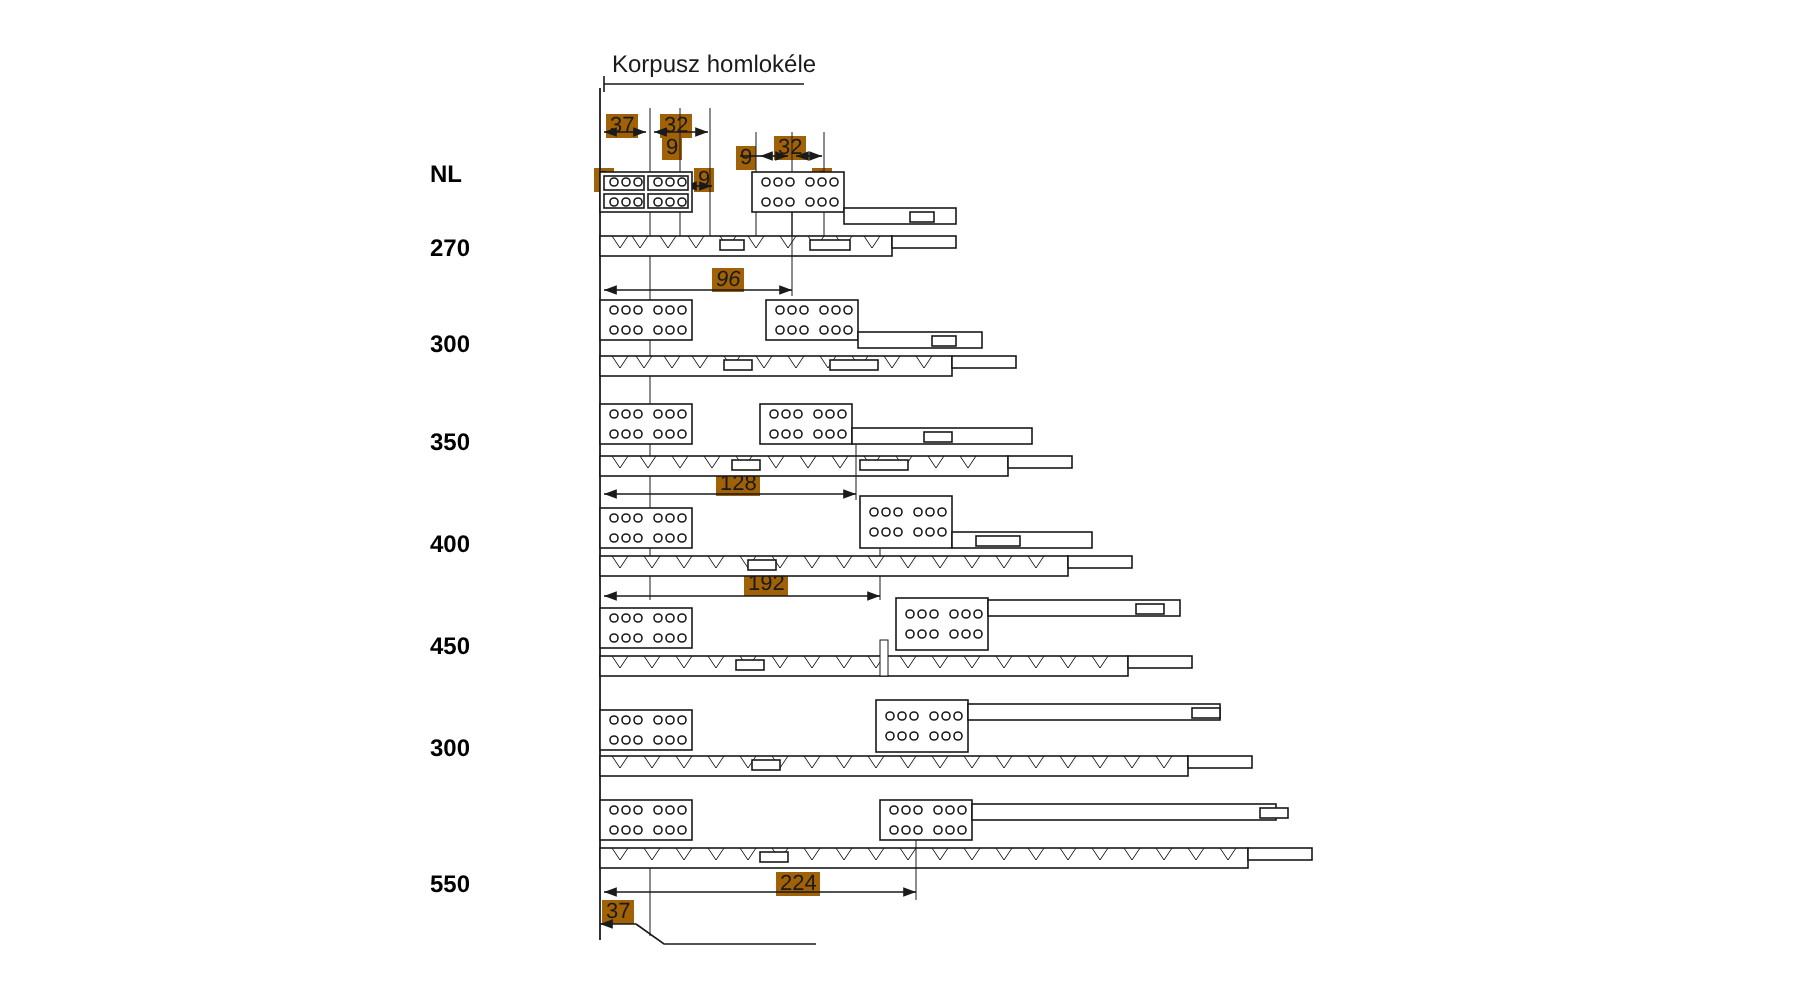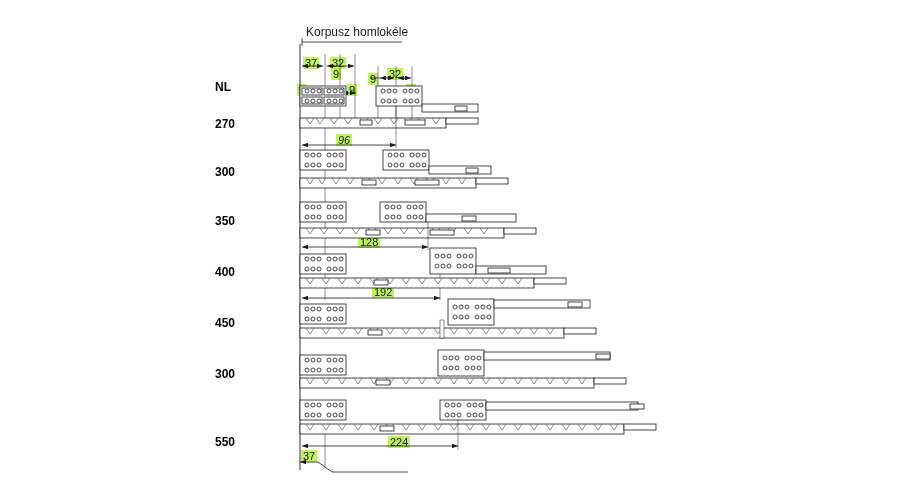--- a/index.html
+++ b/index.html
@@ -4,21 +4,21 @@
 <style>
   html,body{margin:0;padding:0;}
   body{
     width:900px;height:500px;background:#ffffff;
     font-family:"Liberation Sans", sans-serif;
     color:#000;overflow:hidden;position:relative;
   }
   #stage{position:absolute;left:0;top:0;width:900px;height:432px;}
   .nl-lbl{position:absolute;font-size:12px;font-weight:bold;color:#000;text-align:left;width:44px;}
   .title{position:absolute;font-size:12px;color:#1a1a1a;white-space:nowrap;}
-  .dimtxt{position:absolute;font-size:11px;color:#1a1a1a;white-space:nowrap;background:#bef264;padding:0 2px;}
+  .dimtxt{position:absolute;font-size:11px;color:#1a1a1a;white-space:nowrap;background:#a16207;padding:0 2px;}
   svg{position:absolute;left:0;top:0;}
 </style>
 </head>
 <body>
 
 <div id="stage">
 
   <div class="title" style="left:306px;top:25px;">Korpusz homlokéle</div>
 
   <div class="nl-lbl" style="left:215px;top:80px;">NL</div>
@@ -33,21 +33,21 @@
 
   <div class="dimtxt" style="left:303px;top:57px;">37</div>
   <div class="dimtxt" style="left:330px;top:57px;">32</div>
   <div class="dimtxt" style="left:331px;top:68px;">9</div>
   <div class="dimtxt" style="left:297px;top:84px;">9</div>
   <div class="dimtxt" style="left:347px;top:84px;">9</div>
   <div class="dimtxt" style="left:387px;top:68px;">32</div>
   <div class="dimtxt" style="left:368px;top:73px;">9</div>
   <div class="dimtxt" style="left:406px;top:84px;">9</div>
 
-  <div class="dimtxt" style="left:336px;top:134px;font-style:italic;">96</div>
+  <div class="dimtxt" style="left:356px;top:134px;font-style:italic;">96</div>
   <div class="dimtxt" style="left:358px;top:236px;">128</div>
   <div class="dimtxt" style="left:372px;top:286px;">192</div>
   <div class="dimtxt" style="left:388px;top:436px;">224</div>
   <div class="dimtxt" style="left:301px;top:450px;">37</div>
 
   <svg width="900" height="500">
     <defs>
       <marker id="arrL" markerWidth="8" markerHeight="6" refX="0" refY="3" orient="auto">
         <path d="M8,0 L0,3 L8,6 z" fill="#1a1a1a"></path>
       </marker>

